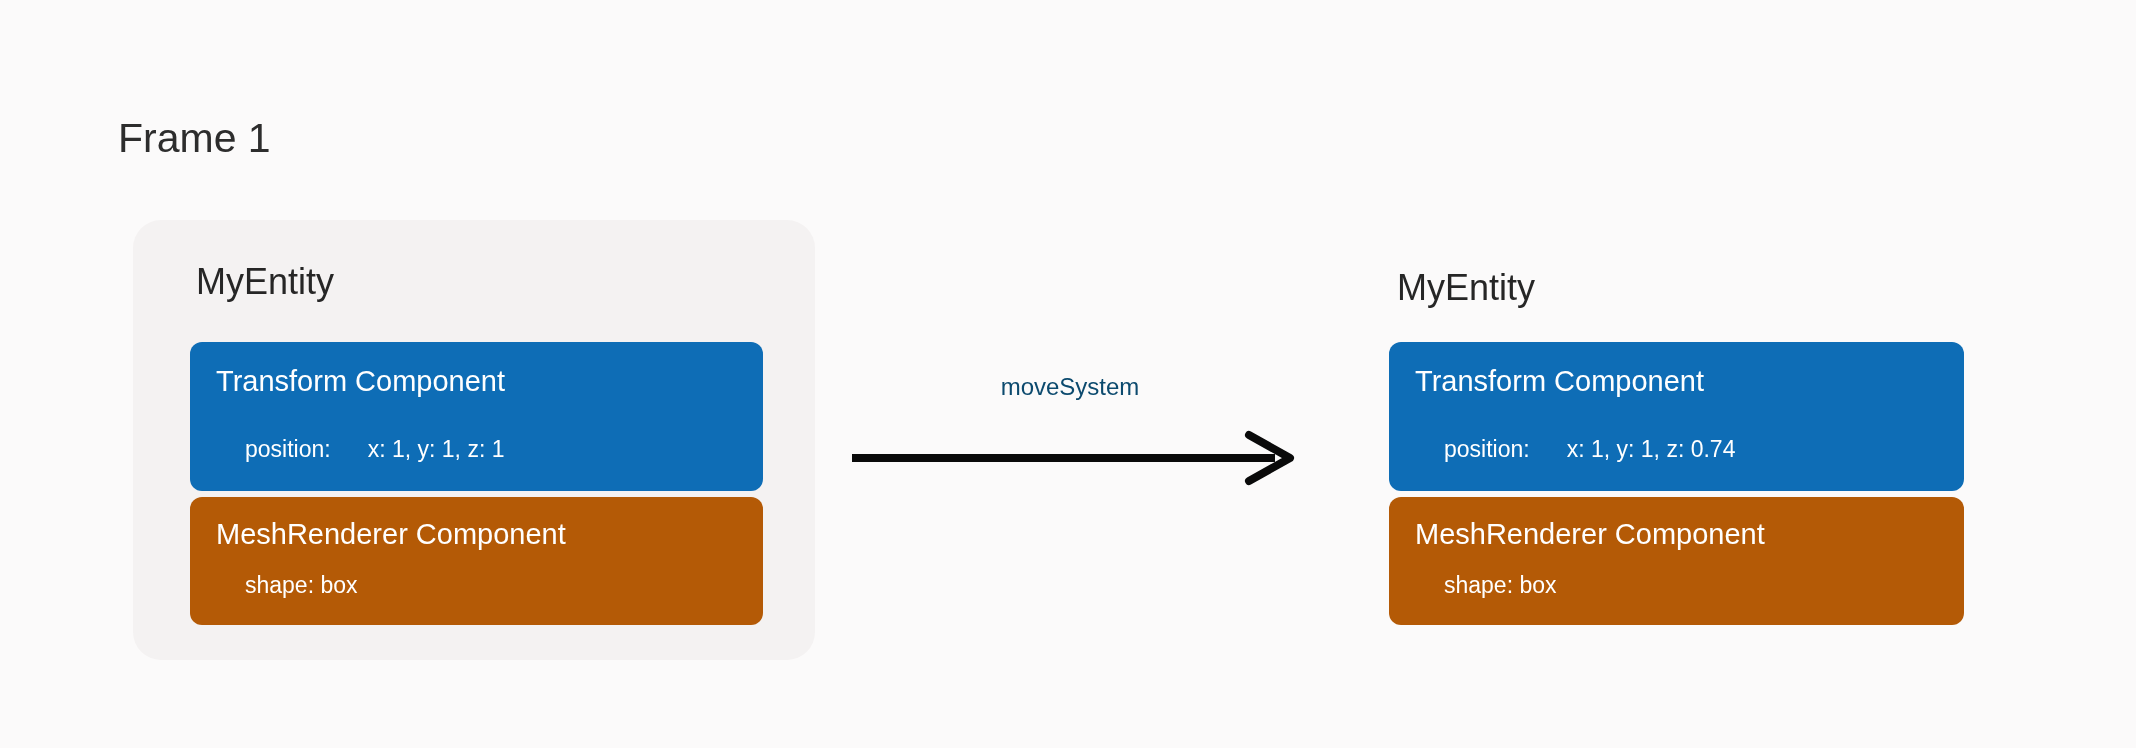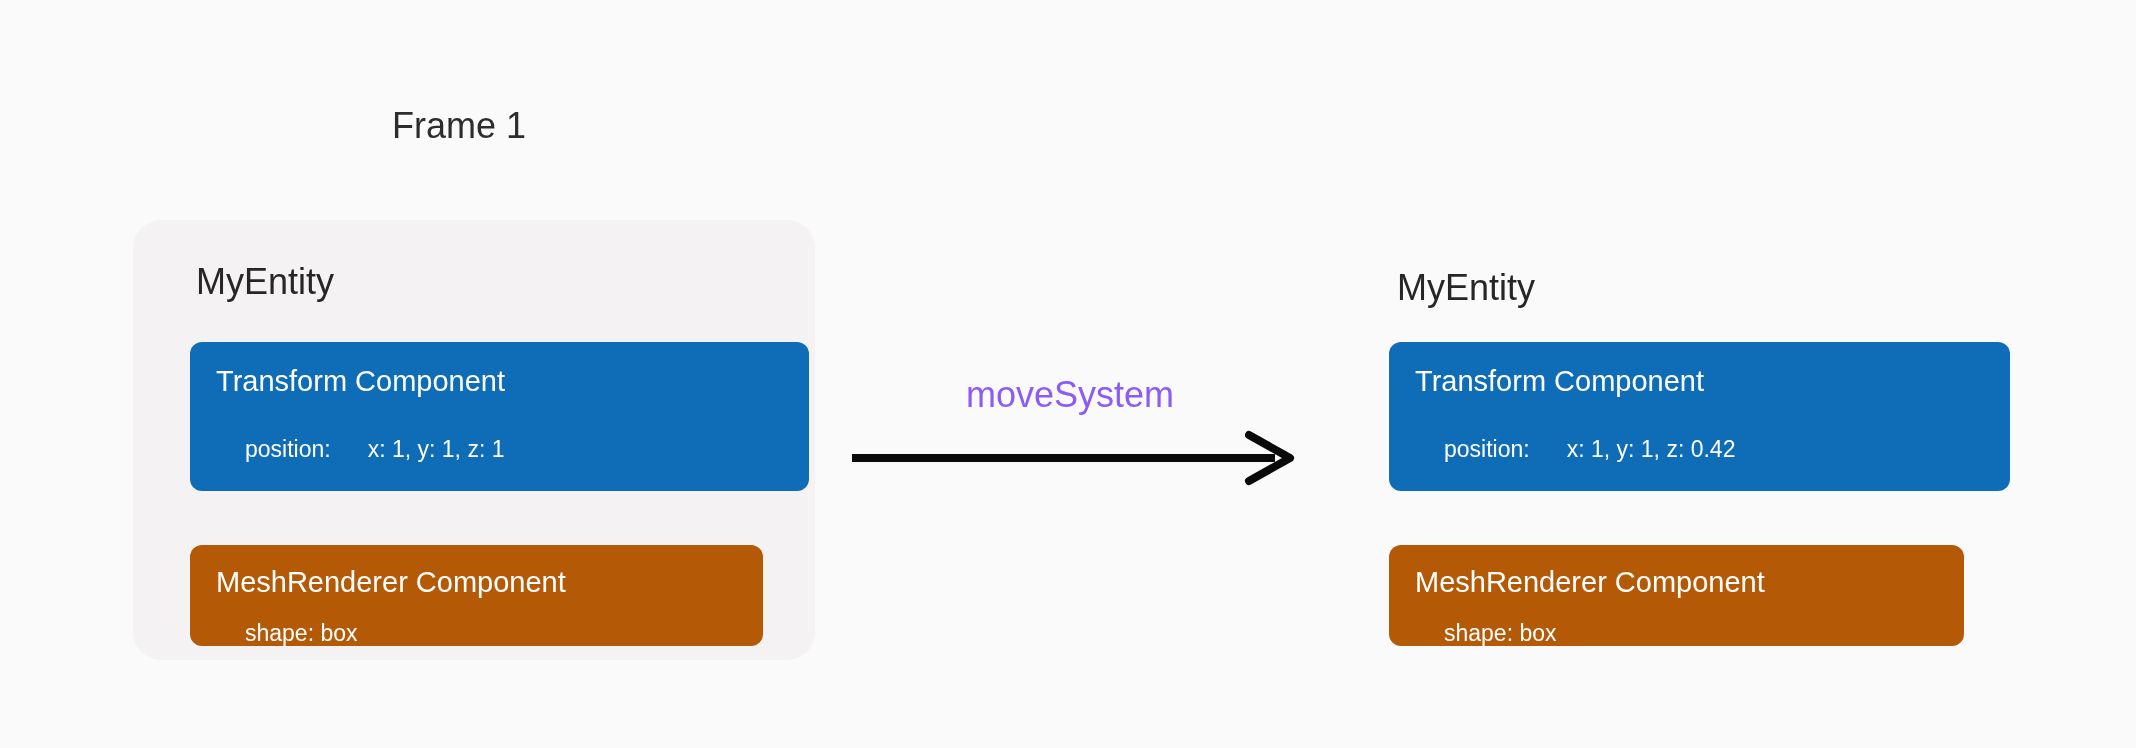--- a/index.html
+++ b/index.html
@@ -10,25 +10,24 @@
   }
   .canvas {
     position: relative;
     width: 2136px;
     height: 748px;
     background: #fbfafa;
     overflow: hidden;
   }
   .frame-title {
     position: absolute;
-    top: 104px;
-    font-size: 36px;
+    top: 114px;
+    font-size: 41px;
     line-height: 1.2;
     color: #2d2d2d;
-    text-align: center;
   }
   .frame-title.f1 { left: 118px; width: 682px; }
   .frame-title.f2 { left: 1363px; width: 575px; }
 
   .entity-card {
     position: absolute;
     left: 133px;
     top: 220px;
     width: 682px;
     height: 440px;
@@ -51,22 +50,22 @@
     top: 266px;
     width: 575px;
     height: 394px;
   }
 
   .component {
     position: absolute;
     border-radius: 12px;
     color: #ffffff;
   }
-  .component.transform { background: #0e6db6; height: 149px; padding-left: 46px; }
-  .component.mesh      { background: #b45a06; height: 101px; margin-top: 48px; }
+  .component.transform { background: #0e6db6; height: 149px; }
+  .component.mesh      { background: #b45a06; height: 128px; }
 
   
   .entity-card .component { left: 57px; width: 573px; }
   .entity-card .component.transform { top: 122px; }
   .entity-card .component.mesh      { top: 277px; }
 
   
   .entity-plain .component { left: 0; width: 575px; }
   .entity-plain .component.transform { top: 76px; }
   .entity-plain .component.mesh      { top: 231px; }
@@ -91,23 +90,23 @@
   .component.transform .comp-line { top: 94px; }
   .component.mesh      .comp-line { top: 75px; }
   .comp-line .value { margin-left: 37px; }
 
   .system-label {
     position: absolute;
     left: 870px;
     top: 373px;
     width: 400px;
     text-align: center;
-    font-size: 36px;
+    font-size: 24px;
     line-height: 1.2;
-    color: #8b5cf6;
+    color: #0c4a6e;
   }
   .arrow-wrap {
     position: absolute;
     left: 845px;
     top: 428px;
     width: 460px;
     height: 60px;
   }
 </style>
 </head>
@@ -142,21 +141,21 @@
       <polyline points="404,7 445,30 404,53" fill="none" stroke="#0a0a0a" stroke-width="8" stroke-linecap="round" stroke-linejoin="round"></polyline>
     </svg>
   </div>
 
   <div class="entity-plain">
     <div class="entity-name">MyEntity</div>
 
     <div class="component transform">
       <div class="comp-title">Transform Component</div>
       <div class="comp-line">
-        <span>position:</span><span class="value">x: 1, y: 1, z: 0.42</span>
+        <span>position:</span><span class="value">x: 1, y: 1, z: 0.74</span>
       </div>
     </div>
 
     <div class="component mesh">
       <div class="comp-title">MeshRenderer Component</div>
       <div class="comp-line">
         <span>shape: box</span>
       </div>
     </div>
   </div>

